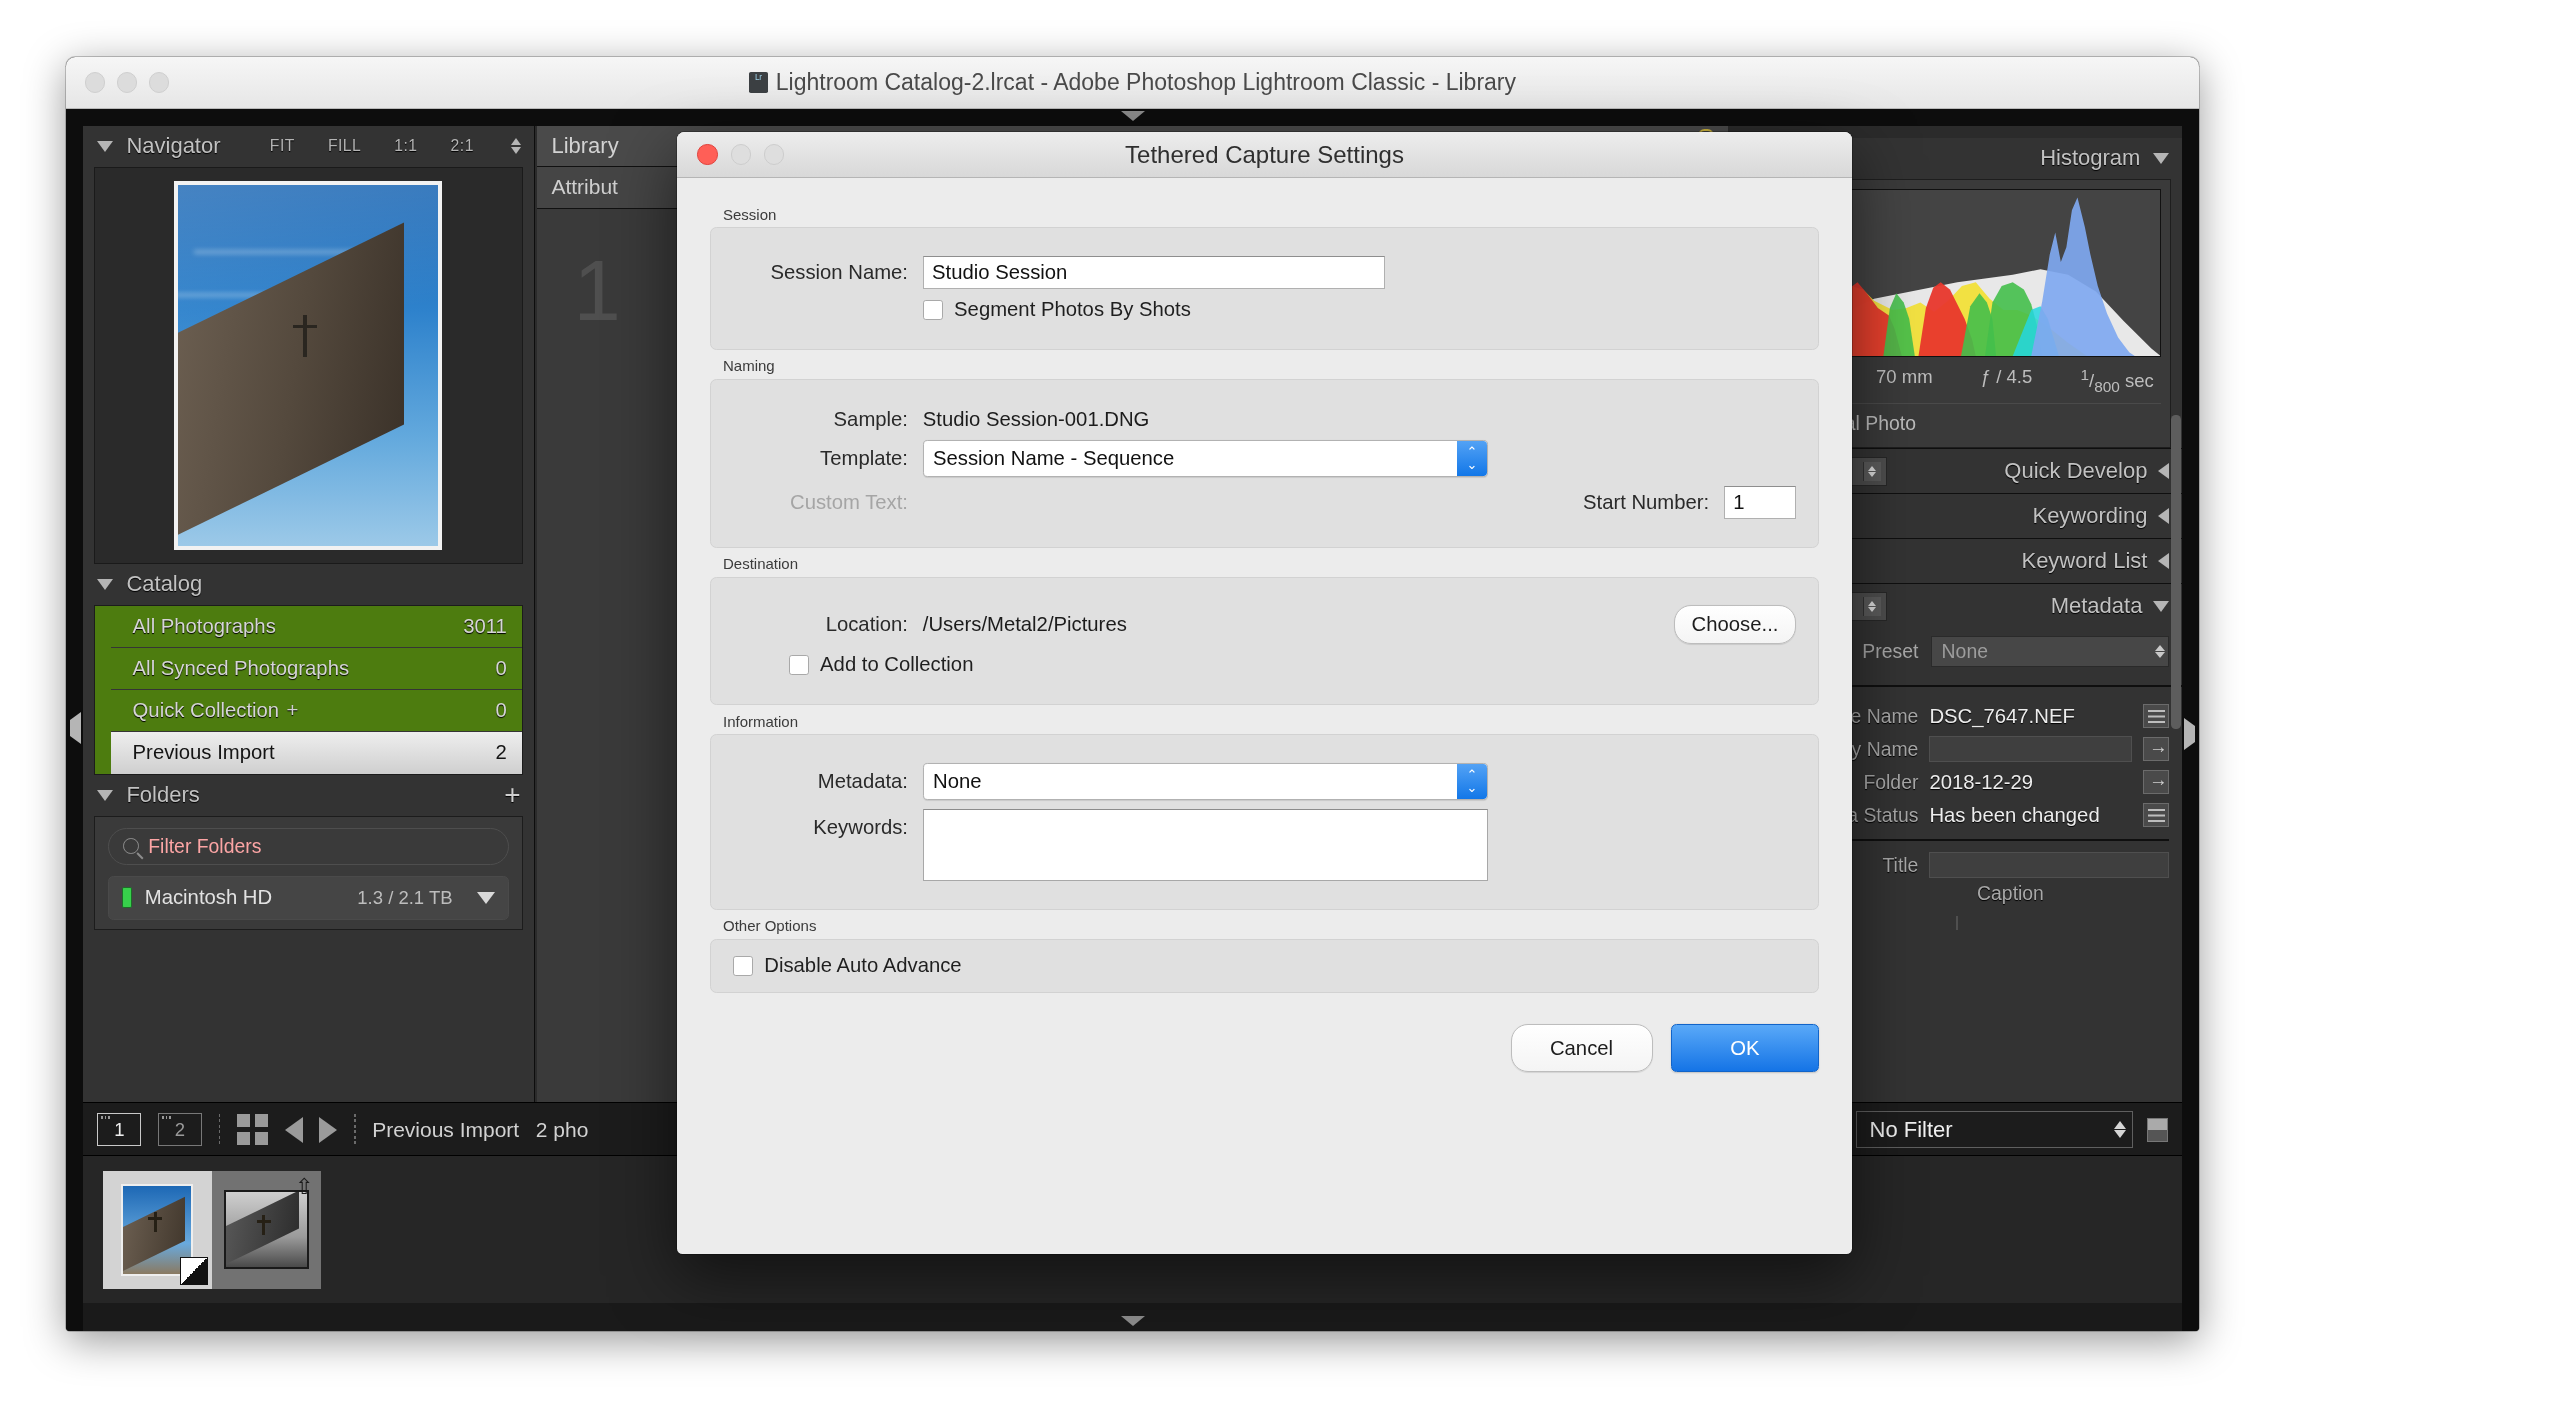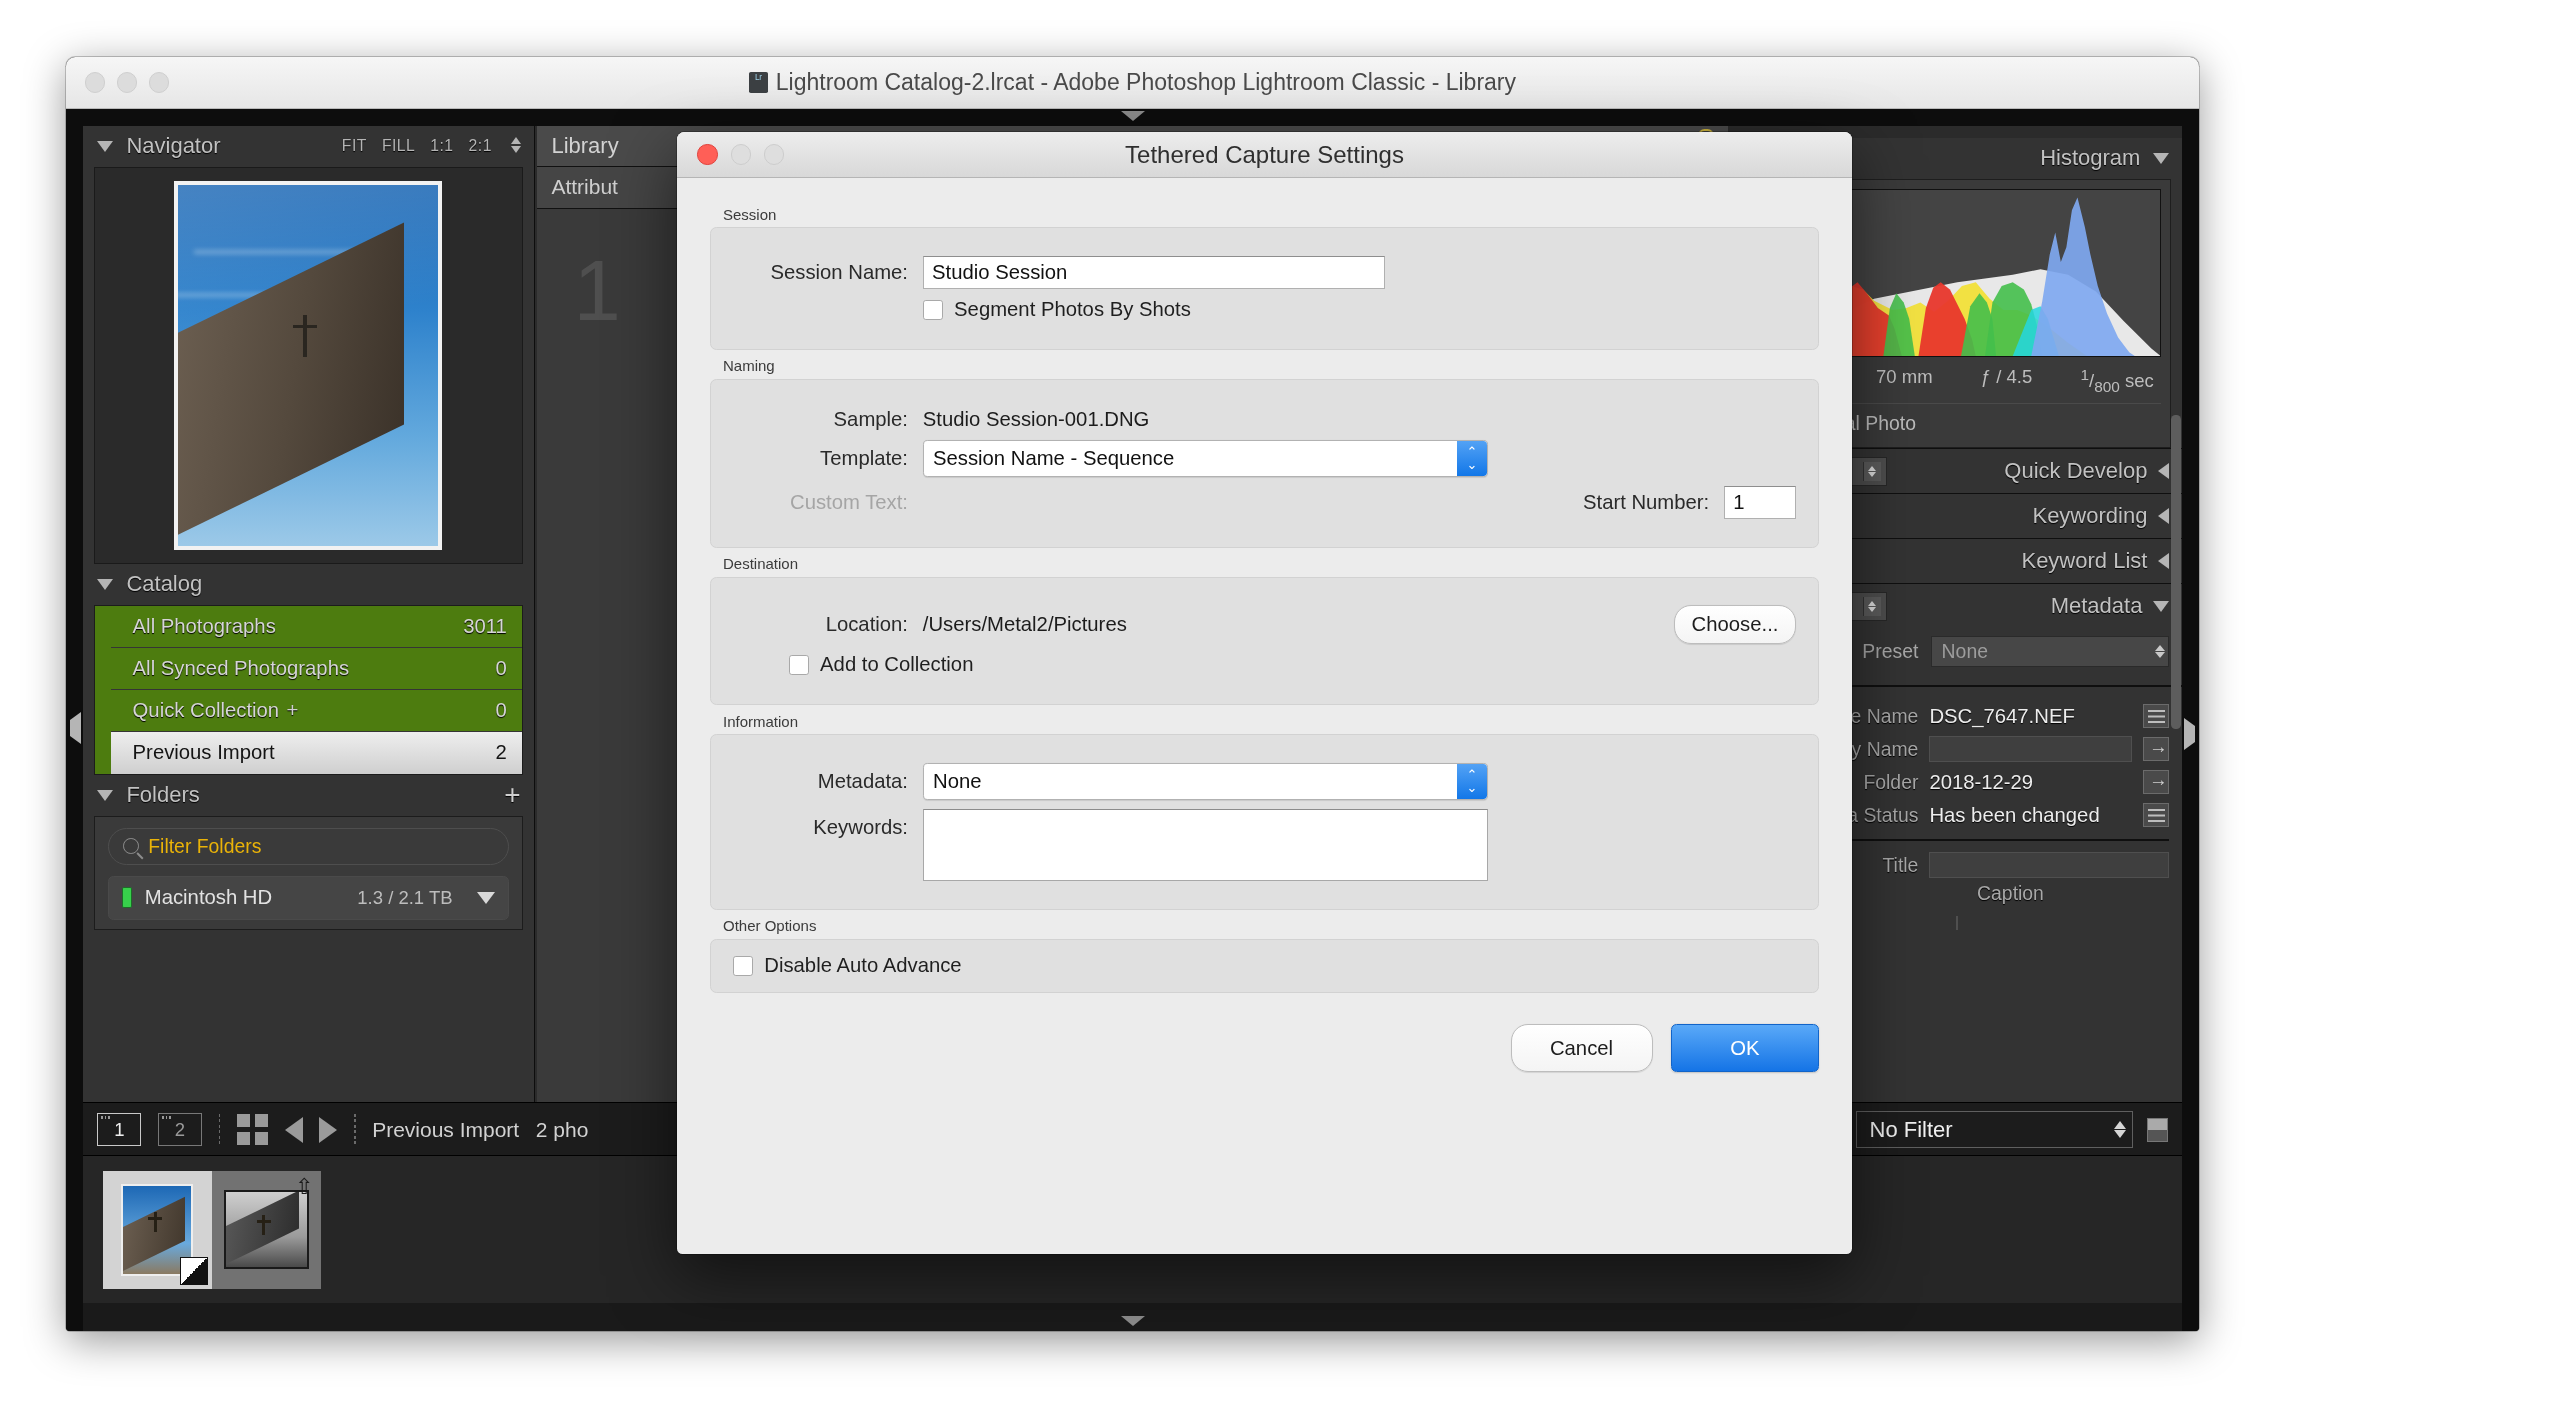--- a/index.html
+++ b/index.html
@@ -48,21 +48,21 @@
     border-right:1.8px solid #0d0d0d;
   }
   .panel-hdr {
     display:flex; align-items:center; height:41px; padding:0 13px 0 14.8px;
     color:#c2c2c2; font-size:22px; gap:13px; text-shadow:0 0.9px 0.9px #000;
   }
   .tri-down { width:0;height:0;border-left:8.3px solid transparent;border-right:8.3px solid transparent;border-top:11px solid #b5b5b5; }
   .tri-right{ width:0;height:0;border-top:8.3px solid transparent;border-bottom:8.3px solid transparent;border-left:11px solid #b5b5b5; }
   .tri-left { width:0;height:0;border-top:8.3px solid transparent;border-bottom:8.3px solid transparent;border-right:11px solid #b5b5b5; }
   .hdr-spacer{ flex:1; }
-  .nav-zooms { display:flex; gap:15px; font-size:15.7px; color:#b5b5b5; letter-spacing:0.5px; align-items:flex-start; }
+  .nav-zooms { display:flex; gap:33px; font-size:15.7px; color:#b5b5b5; letter-spacing:0.5px; align-items:center; }
   .stepper-ud { display:flex; flex-direction:column; gap:1.8px; margin-left:3.7px; }
   .stepper-ud i { display:block; width:0;height:0;border-left:5.5px solid transparent;border-right:5.5px solid transparent; }
   .stepper-ud i.up{ border-bottom:7.4px solid #b5b5b5; }
   .stepper-ud i.dn{ border-top:7.4px solid #b5b5b5; }
 
   .nav-preview {
     margin:0 11px; height:397px; background:#2a2a2a; border:0.9px solid #1a1a1a;
     display:flex; align-items:center; justify-content:center;
   }
   .nav-photo {
@@ -93,21 +93,21 @@
   }
   .cat-row:last-child{ border-bottom:none; }
   .cat-row.selected {
     background:linear-gradient(#eeeeee,#cfcfcf); color:#141414; text-shadow:none; font-weight:400;
   }
   .cat-row .plus { color:#cfcfcf; margin-left:7.4px; font-size:20.3px; }
 
   .filter-box { margin:0 11px; background:#3a3a3a; border:0.9px solid #1c1c1c; padding:11px 13px 9.2px; }
   .filter-pill {
     height:37px; border:0.9px solid #4e4e4e; border-radius:18.5px; display:flex; align-items:center;
-    gap:9.2px; padding:0 14.8px; color:#eab308; font-size:19.4px; background:#3a3a3a;
+    gap:9.2px; padding:0 14.8px; color:#fca5a5; font-size:19.4px; background:#3a3a3a;
   }
   .mag { width:15.7px;height:15.7px;border:1.8px solid #8d8d8d;border-radius:50%; position:relative;}
   .mag:after{content:"";position:absolute;right:-6.5px;bottom:-3.7px;width:8.3px;height:1.8px;background:#8d8d8d;transform:rotate(45deg);}
   .vol-row {
     margin-top:11px; height:44px; border:0.9px solid #4a4a4a; border-radius:5.5px; background:#454545;
     display:flex; align-items:center; padding:0 13px; gap:13px; color:#e2e2e2; font-size:20.3px;
   }
   .vol-led{ width:10.2px;height:20.3px;background:#37d14b;border:0.9px solid #1d6d28; border-radius:1.8px;}
   .vol-free{ margin-left:auto; color:#bdbdbd; font-size:18.5px; }
   .vol-caret{ width:0;height:0;border-left:9.2px solid transparent;border-right:9.2px solid transparent;border-top:12px solid #d9d9d9; margin-left:11px;}

